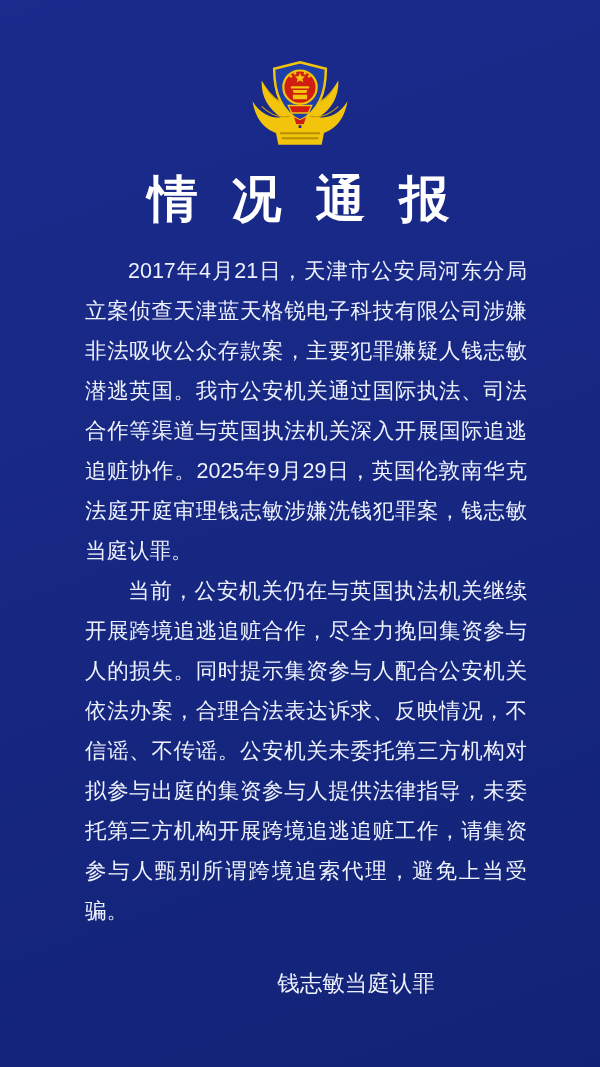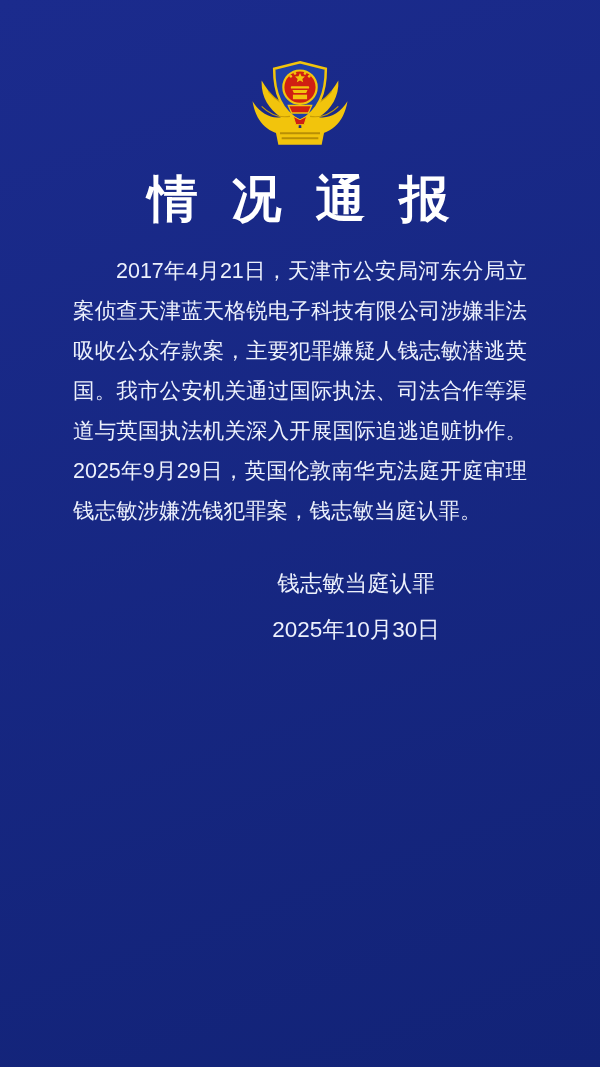--- a/index.html
+++ b/index.html
@@ -45,20 +45,21 @@
   .content {
     margin-top: 18px;
     padding: 0 73px;
     font-size: 21.5px;
     line-height: 40px;
     text-align: justify;
     color: var(--text);
   }
   .content p {
     text-indent: 2em;
+    margin-left: 12px;
   }
   .signature {
     margin-top: 30px;
     padding-left: 112px;
     text-align: center;
     font-size: 22.5px;
     line-height: 46px;
     color: var(--text);
   }
 </style>
@@ -98,20 +99,20 @@
 
     <path class="red" d="M46,59 h28 l-4,9 h-20 Z" stroke="#f2c40c" stroke-width="1.6"></path>
 
     <path class="red" d="M52,72 l8,4 8,-4 -3,10 h-10 Z" stroke="#f2c40c" stroke-width="1.2"></path>
   </svg>
 
   <h1 class="title">情 况 通 报</h1>
 
   <div class="content">
     <p>2017年4月21日，天津市公安局河东分局立案侦查天津蓝天格锐电子科技有限公司涉嫌非法吸收公众存款案，主要犯罪嫌疑人钱志敏潜逃英国。我市公安机关通过国际执法、司法合作等渠道与英国执法机关深入开展国际追逃追赃协作。2025年9月29日，英国伦敦南华克法庭开庭审理钱志敏涉嫌洗钱犯罪案，钱志敏当庭认罪。</p>
+    <p>当前，公安机关仍在与英国执法机关继续开展跨境追逃追赃合作，尽全力挽回集资参与人的损失。同时提示集资参与人配合公安机关依法办案，合理合法表达诉求、反映情况，不信谣、不传谣。公安机关未委托第三方机构对拟参与出庭的集资参与人提供法律指导，未委托第三方机构开展跨境追逃追赃工作，请集资参与人甄别所谓跨境追索代理，避免上当受骗。</p>
   </div>
 
   <div class="signature">
     <div>钱志敏当庭认罪</div>
-    <div>2025年10月30日</div>
   </div>
 
 </div>
 
 </body></html>

